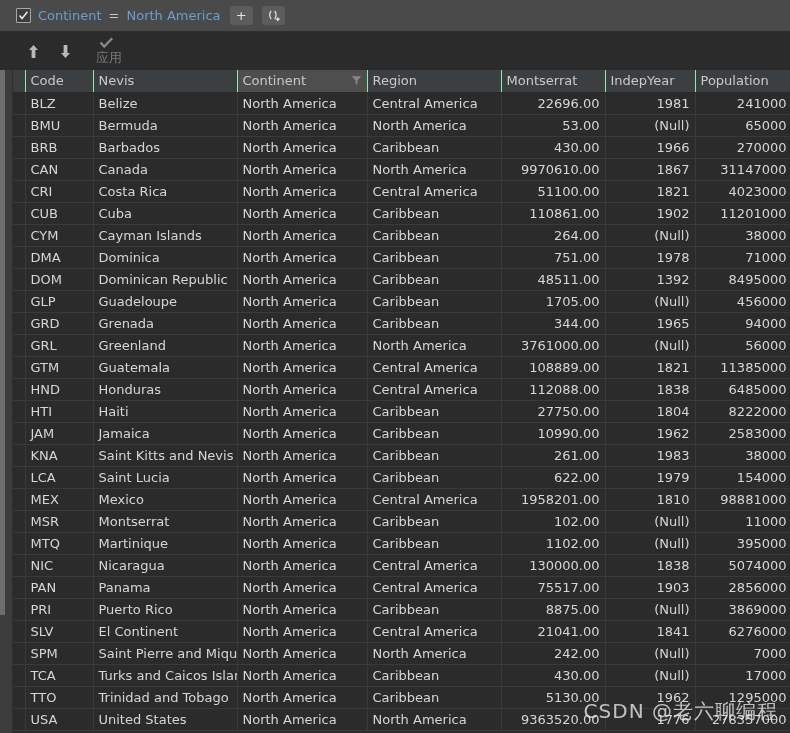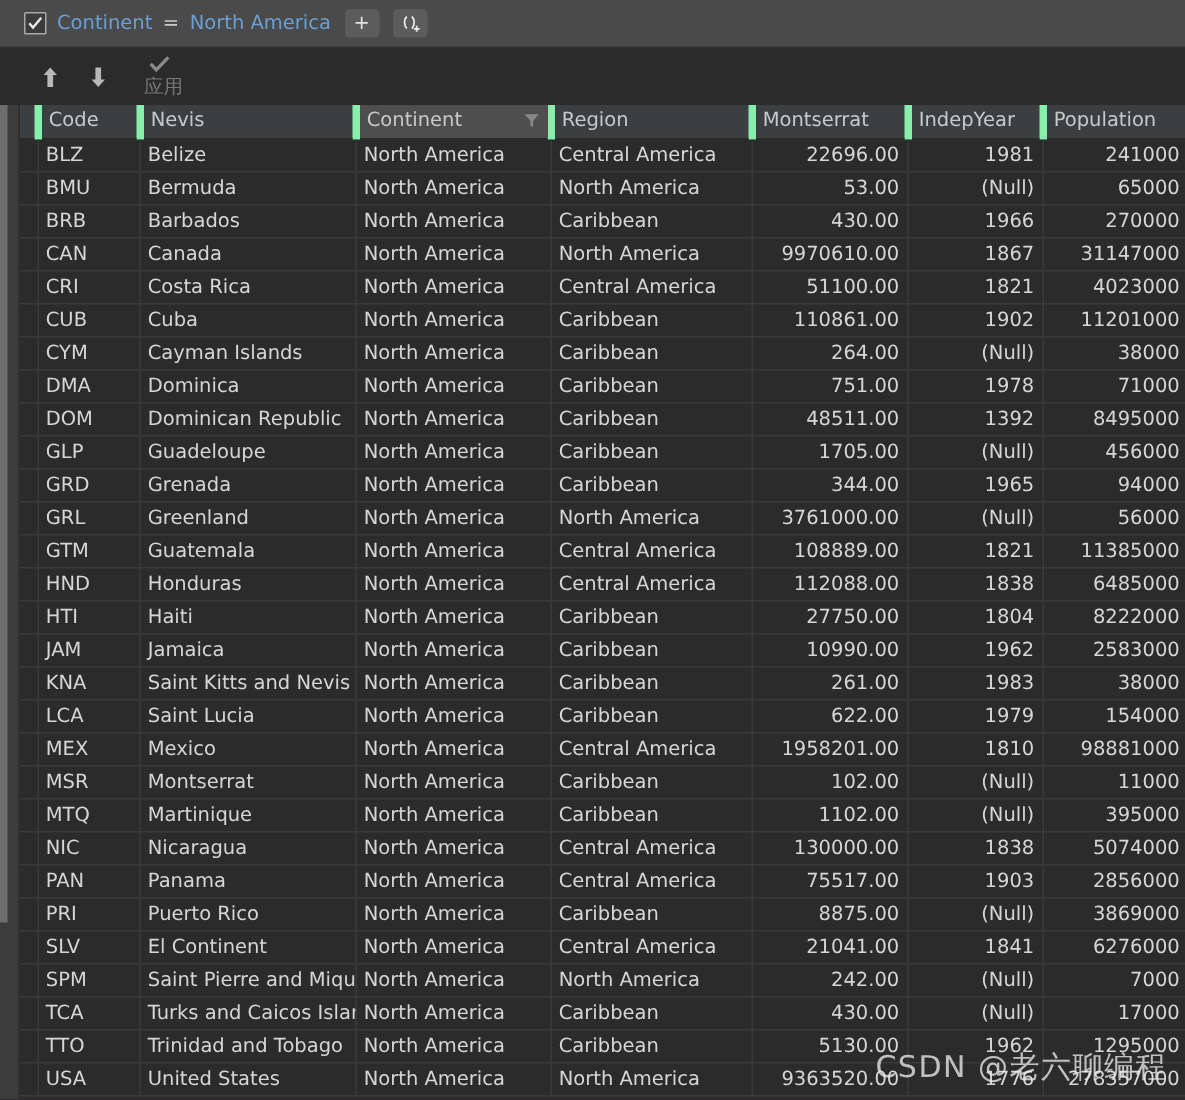--- a/index.html
+++ b/index.html
@@ -12,21 +12,21 @@
     height: 733px;
     overflow: hidden;
     font-family: "DejaVu Sans", "Liberation Sans", sans-serif;
     color: #bbbbbb;
     -webkit-font-smoothing: antialiased;
   }
   #app {
     position: relative;
     width: 790px;
     height: 733px;
-    background: #701a75;
+    background: #3b82f6;
     display: flex;
     flex-direction: column;
   }
 
   
   .filter-bar {
     height: 32px;
     background: #4a4a4a;
     border-bottom: 1px solid #2f2f2f;
     display: flex;
@@ -136,21 +136,21 @@
     font-size: 13px;
   }
   table.tbl th {
     background: #3c3f41;
     color: #c9c9c9;
     font-weight: normal;
     font-size: 13px;
     text-align: left;
     height: 22px;
     padding: 0 0 0 5px;
-    border-right: 5px solid #86efac;
+    border-right: 1px solid #86efac;
     border-bottom: 1px solid #2b2b2b;
     box-sizing: border-box;
     white-space: nowrap;
     overflow: hidden;
   }
   table.tbl th.active {
     background: #4e4e4e;
     position: relative;
   }
   th .hdr-inner {

